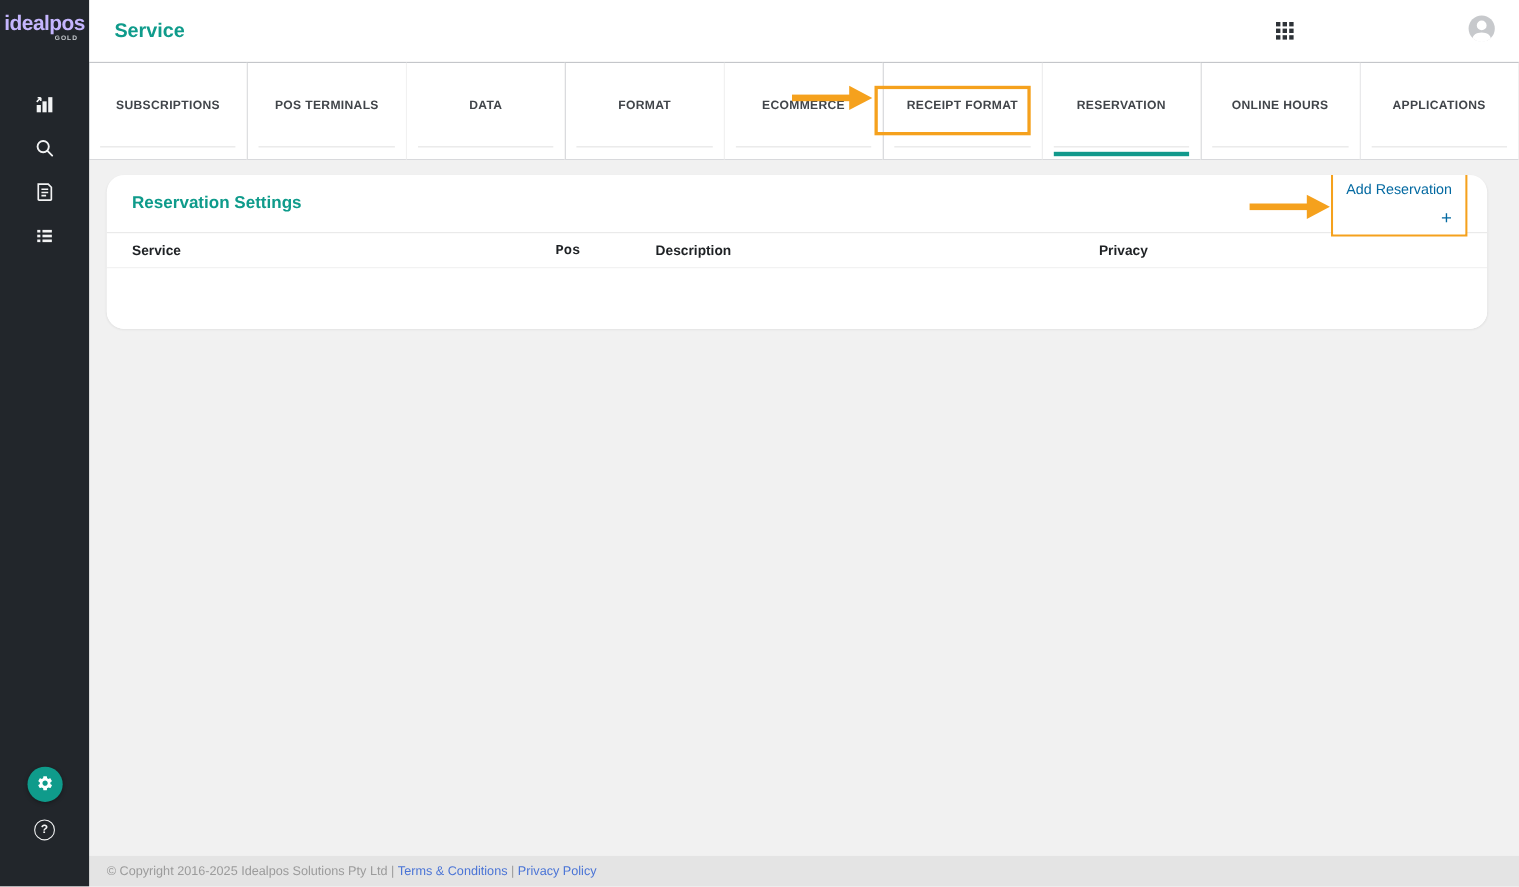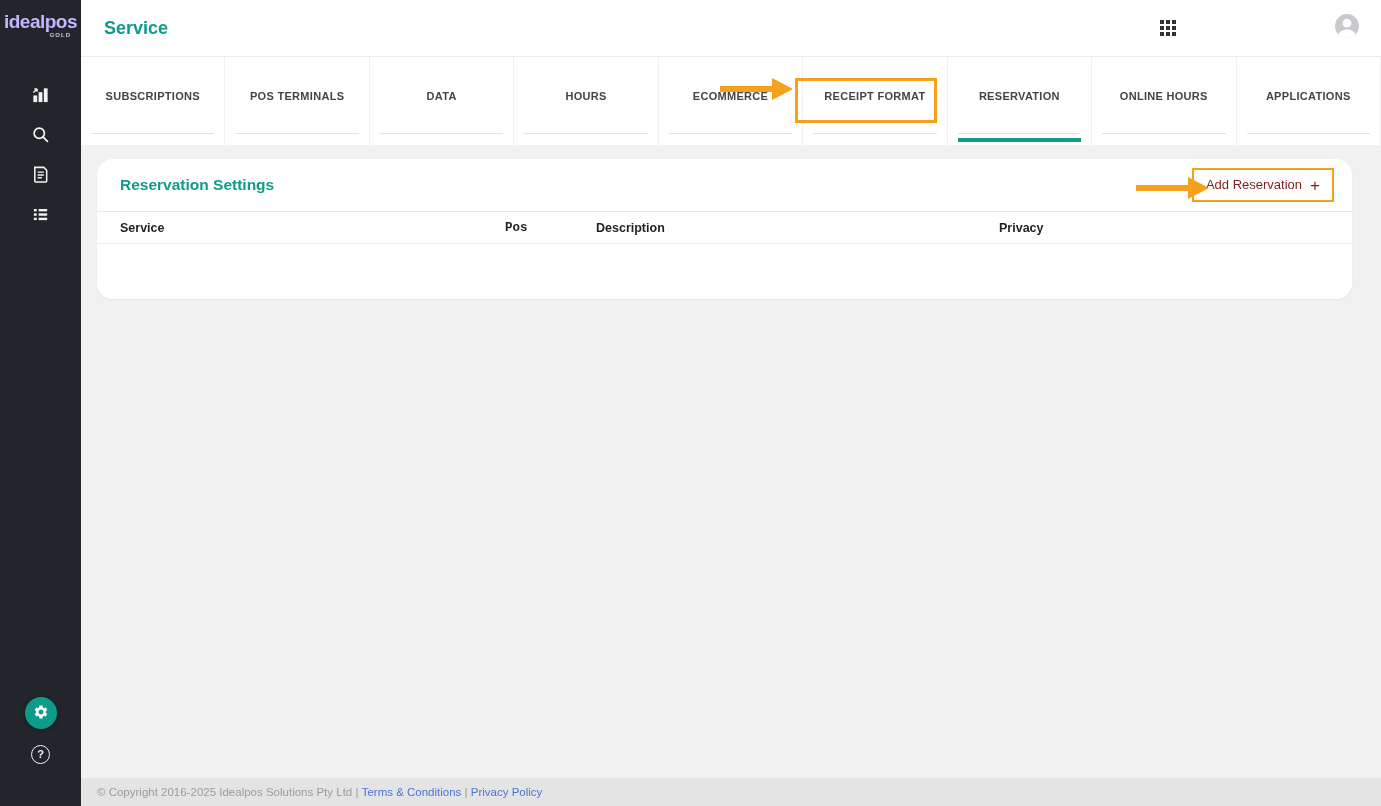--- a/index.html
+++ b/index.html
@@ -77,22 +77,22 @@
   .content { flex: 1; background: #f1f1f1; position: relative; padding: 14px 29px 0 16px; }
   .card { background: #ffffff; border-radius: 16px; box-shadow: 0 1px 2px rgba(0,0,0,0.06); overflow: hidden; }
   .card-head {
     height: 53px; display: flex; align-items: center; justify-content: space-between;
     padding: 0 18px 0 23px; border-bottom: 1px solid #e8e8e8;
   }
   .card-title { font-size: 15.5px; font-weight: 700; color: #0f9b8b; }
   .annot-box-btn { border: 2px solid #f5a11d; background: #fff; }
   .add-btn {
     display: flex; align-items: flex-end; gap: 8px; background: #ffffff; border: none; cursor: pointer;
-    color: #7f1d1d; font-family: "Liberation Sans", sans-serif; font-size: 13px; font-weight: 400;
-    padding: 5px 12px; line-height: 20px;
+    color: #0369a1; font-family: "Liberation Sans", sans-serif; font-size: 13px; font-weight: 400;
+    padding: 5px 12px; line-height: 20px; flex-direction: column;
   }
   .add-btn .plus { font-size: 17px; font-weight: 400; line-height: 18px; }
   .thead { display: flex; align-items: center; height: 32px; padding-left: 23px; border-bottom: 1px solid #ededed; }
   .thead .col { font-size: 12.5px; font-weight: 700; color: #1e2124; }
   .col-service { flex: 0 0 385px; }
   .col-pos { flex: 0 0 91px; font-family: Liberation Mono, monospace; }
   .col-description { flex: 0 0 403px; }
   .col-enabled { flex: 1 1 auto; }
   .tbody-empty { height: 55px; background: #fff; }
 
@@ -192,21 +192,21 @@
             <path d="M12 15.2 c-4.6 0 -7.6 2.5 -7.6 4.9 a11 11 0 0 0 15.2 0 c0 -2.4 -3 -4.9 -7.6 -4.9 z" fill="#ffffff"></path>
           </svg>
         </span>
       </div>
     </header>
 
     <div class="tabbar">
       <button class="tab">SUBSCRIPTIONS</button>
       <button class="tab">POS TERMINALS</button>
       <button class="tab">DATA</button>
-      <button class="tab">HOURS</button>
+      <button class="tab">FORMAT</button>
       <button class="tab">ECOMMERCE</button>
       <button class="tab">RECEIPT FORMAT</button>
       <button class="tab active">RESERVATION</button>
       <button class="tab">ONLINE HOURS</button>
       <button class="tab">APPLICATIONS</button>
 
       <div class="annot-box-tab"></div>
       <div class="annot-arrow-line arrow1-line"></div>
       <div class="annot-arrow-head arrow1-head"></div>
     </div>

